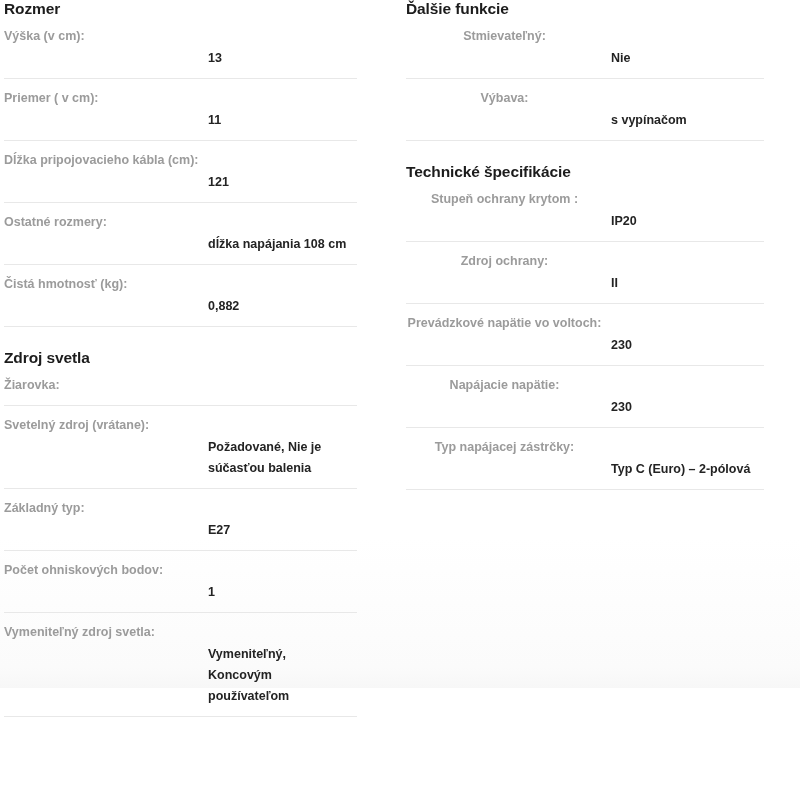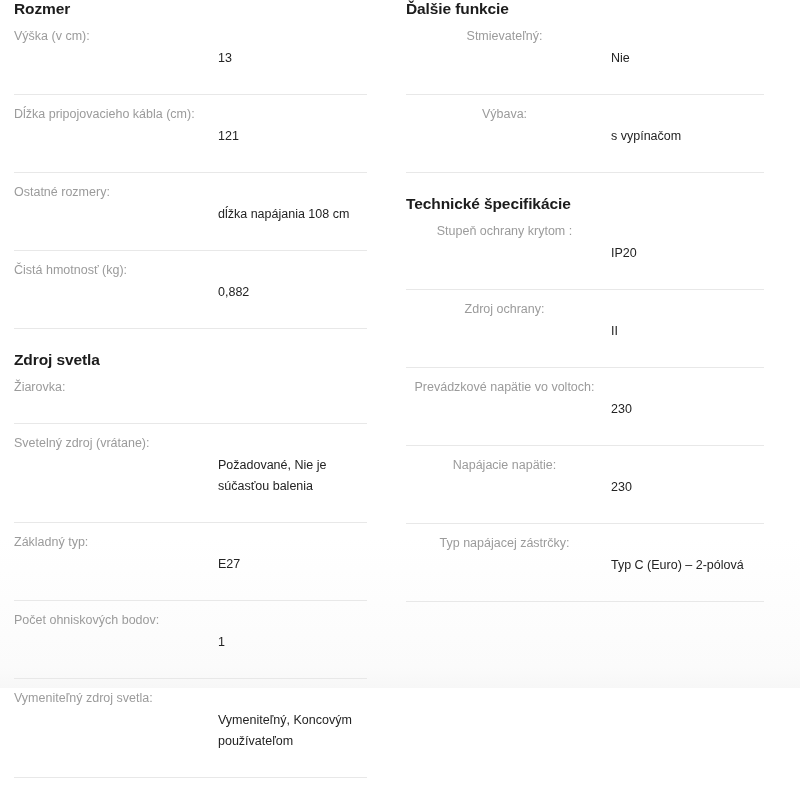--- a/index.html
+++ b/index.html
@@ -31,21 +31,21 @@
     top: 0;
     left: 0;
     width: 800px;
     display: block;
   }
 
   .col {
     position: absolute;
     top: 0;
   }
-  .col-left  { left: 14px;  width: 353px; }
+  .col-left  { left: 4px;  width: 353px; }
   .col-right { left: 406px; width: 358px; }
 
   .section { margin: 0 0 0 0; }
 
   .section-title {
     font-size: 15.5px;
     font-weight: bold;
     color: #1c1c1c;
     letter-spacing: -0.1px;
     line-height: 18px;
@@ -56,23 +56,24 @@
   .section + .section .section-title {
     padding-top: 22px;
   }
 
   .rows { display: block; }
 
   .row {
     display: flex;
     align-items: flex-start;
     border-bottom: 1px solid #e8e8e8;
-    padding: 9px 0 25px 0;
+    padding: 9px 0 9px 0;
     min-height: 16px;
     box-sizing: border-box;
+    font-weight: bold;
   }
 
   .row .label {
     font-size: 12.5px;
     color: #9b9b9b;
     line-height: 21px;
     flex: 0 0 auto;
     padding-right: 8px;
     box-sizing: border-box;
   }
@@ -100,20 +101,24 @@
 <div class="spec-sheet">
   <div class="columns">
 
     <div class="col col-left" id="col-left">
         <div class="section">
           <div class="section-title">Rozmer</div>
           <div class="rows">
             <div class="row">
               <div class="label">Výška (v cm):</div>
               <div class="value">13</div>
+            </div>
+            <div class="row">
+              <div class="label">Priemer ( v cm):</div>
+              <div class="value">11</div>
             </div>
             <div class="row">
               <div class="label">Dĺžka pripojovacieho kábla (cm):</div>
               <div class="value">121</div>
             </div>
             <div class="row">
               <div class="label">Ostatné rozmery:</div>
               <div class="value">dĺžka napájania 108 cm</div>
             </div>
             <div class="row">

